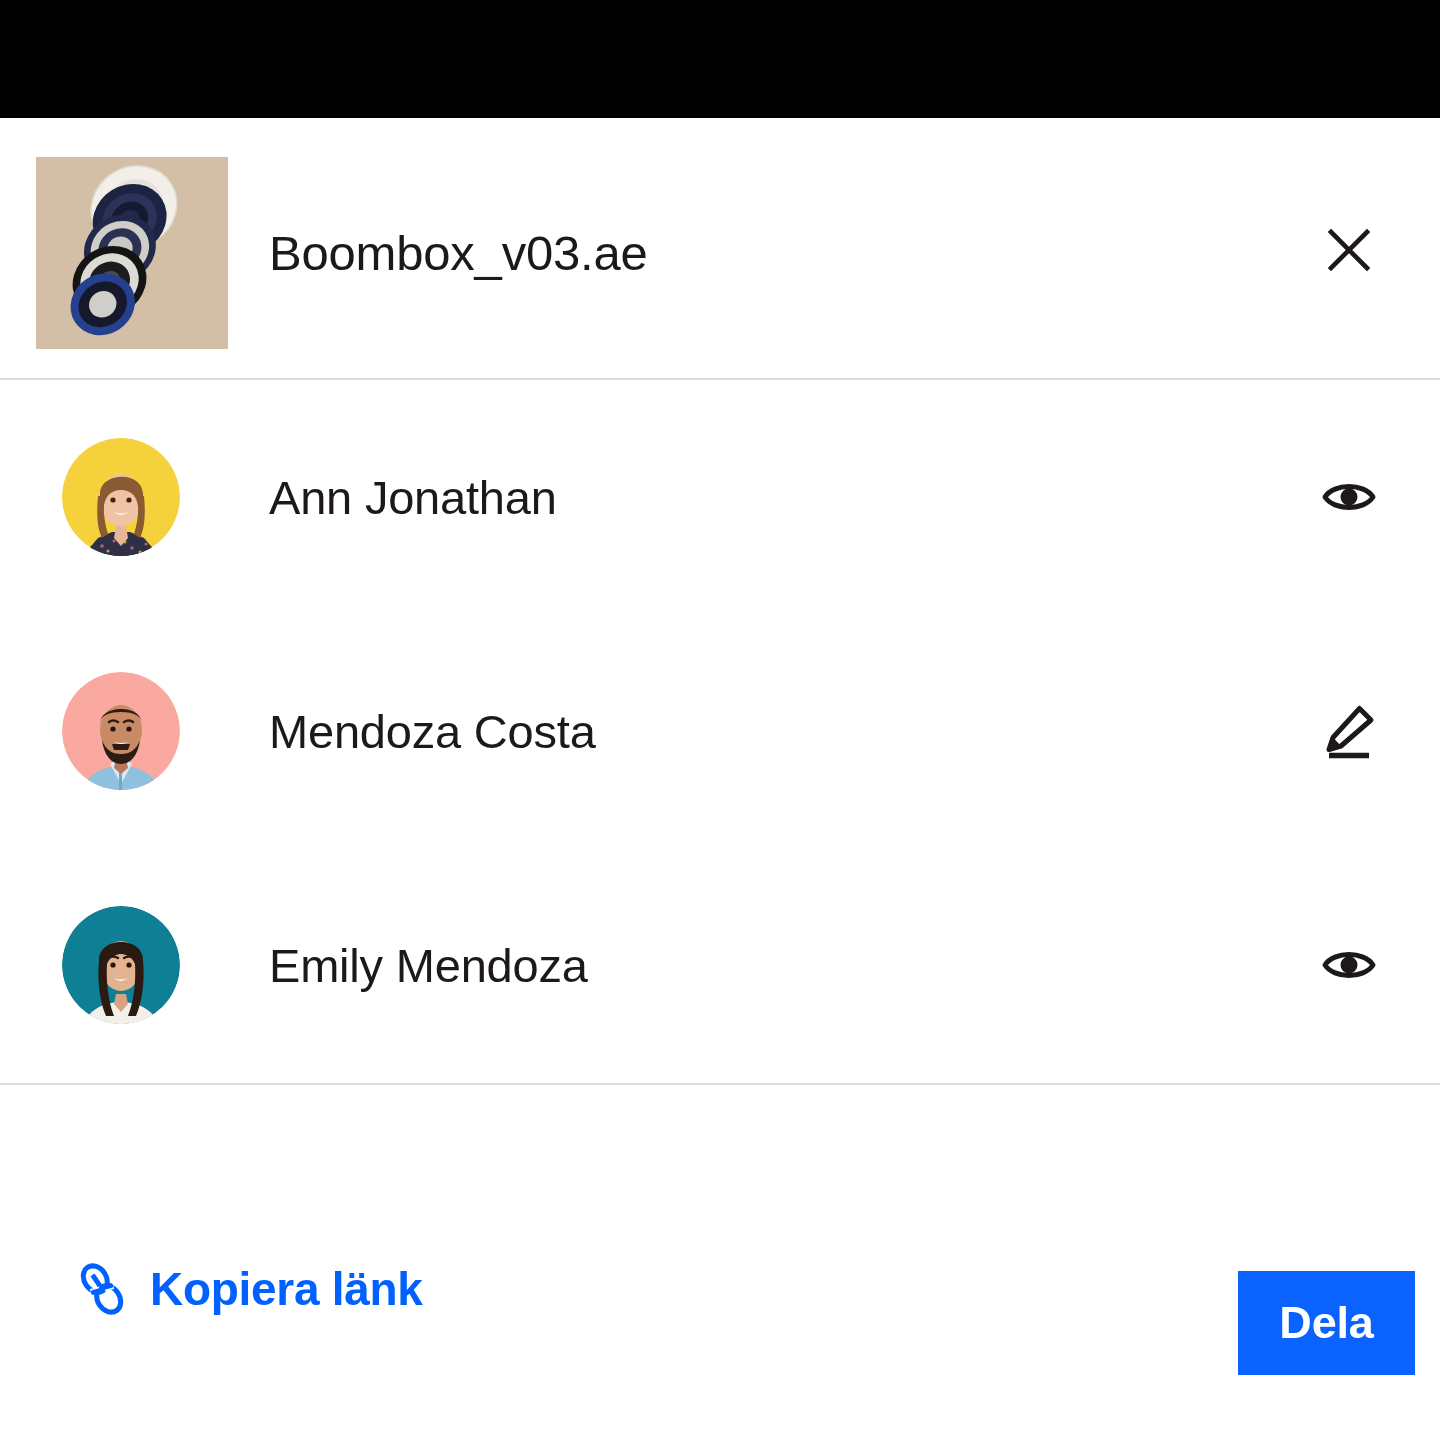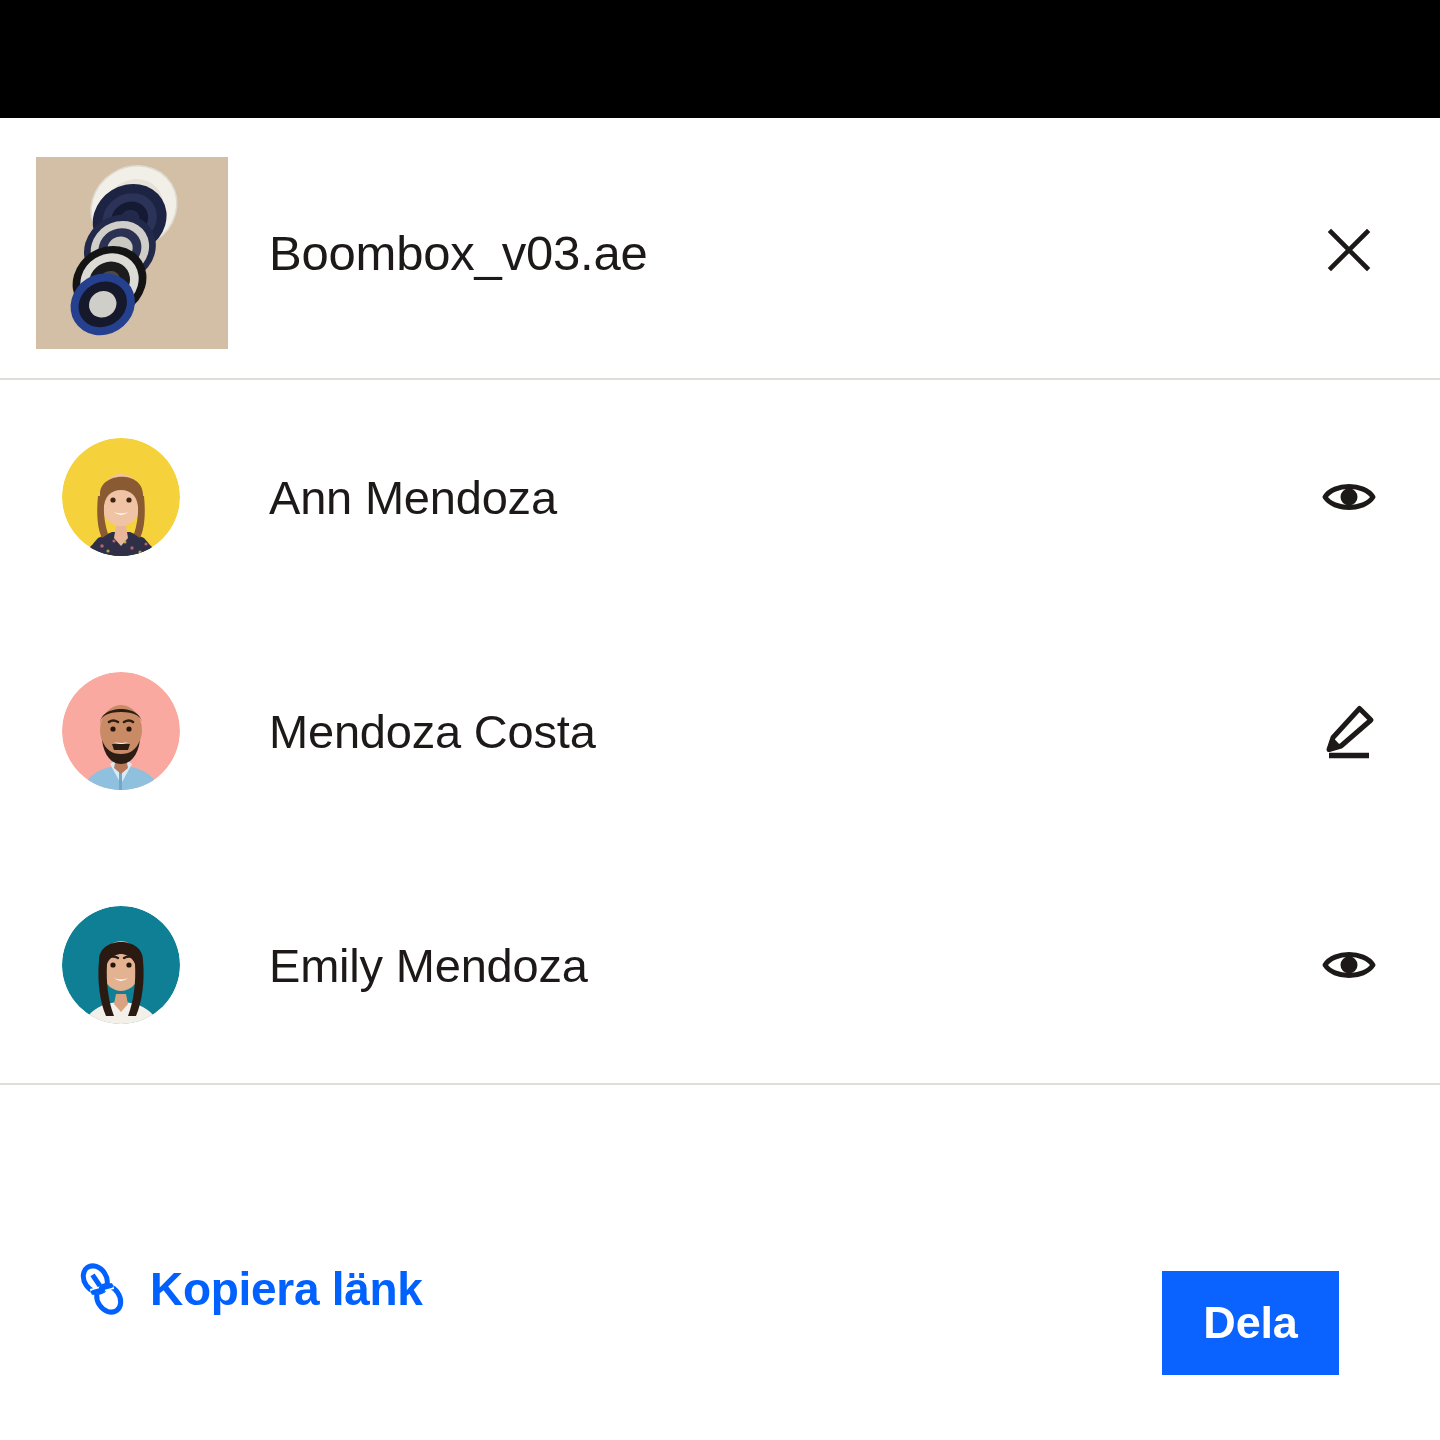--- a/index.html
+++ b/index.html
@@ -187,21 +187,21 @@
   .copy-link-label {
     font-size: 46px;
     font-weight: 700;
     color: #0061fe;
     letter-spacing: -0.3px;
     white-space: nowrap;
   }
 
   .share-btn {
     position: absolute;
-    left: 1162px;
+    left: 1238px;
     top: 186px;
     width: 177px;
     height: 104px;
     background: #0a63fe;
     border: none;
     border-radius: 0;
     color: #ffffff;
     font-family: "Liberation Sans", sans-serif;
     font-size: 45px;
     font-weight: 700;
@@ -293,21 +293,21 @@
               </g>
               <g fill="#d9c14a" opacity="0.8">
                 <circle cx="46" cy="113" r="1.6"></circle>
                   <circle cx="63" cy="104" r="1.5"></circle>
                 <circle cx="78" cy="114" r="1.6"></circle>
                   <circle cx="33" cy="114" r="1.4"></circle>
               </g>
             </g>
           </svg>
         </div>
-        <div class="person-name">Ann Mendoza</div>
+        <div class="person-name">Ann Jonathan</div>
         <button class="perm-btn">
           <span>
             <svg width="54" height="40" viewBox="0 0 54 40" xmlns="http://www.w3.org/2000/svg">
               <path d="M3 20 C12 6 42 6 51 20 C42 34 12 34 3 20 Z" fill="none" stroke="#1e1919" stroke-width="5" stroke-linejoin="round"></path>
               <circle cx="27" cy="20" r="8.5" fill="#1e1919"></circle>
             </svg>
           </span>
         </button>
       </div>
 

